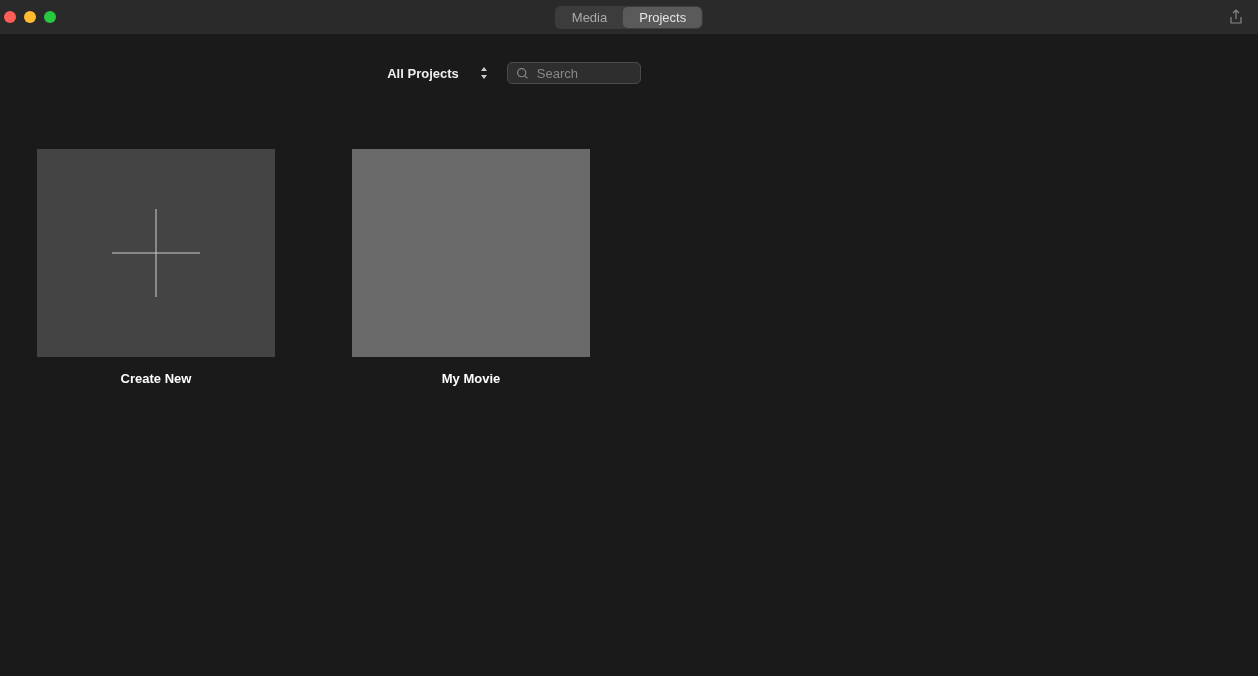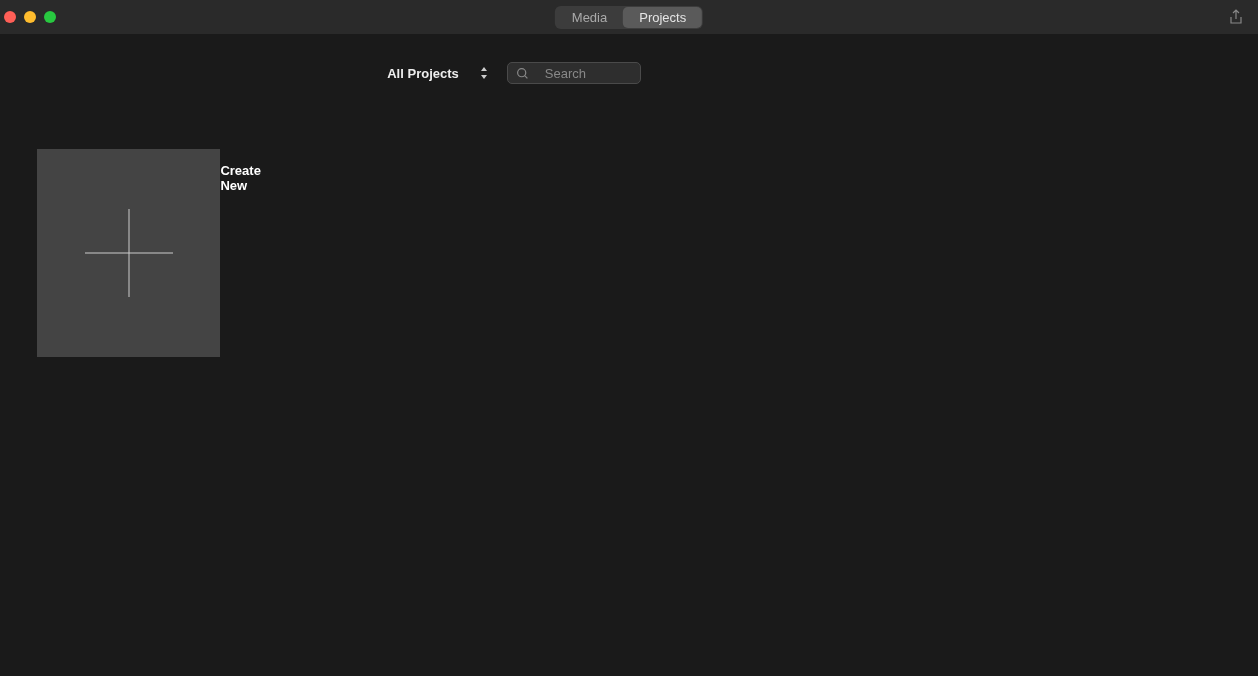--- a/index.html
+++ b/index.html
@@ -127,35 +127,35 @@
       width: 13px;
       height: 13px;
       flex-shrink: 0;
     }
     .search-input {
       background: transparent;
       border: none;
       outline: none;
       color: #ffffff;
       font-size: 13px;
-      margin-left: 16px;
+      margin-left: 8px;
       width: 100%;
     }
     .search-input::placeholder {
       color: #888;
     }
     .projects-grid {
       display: flex;
       gap: 77px;
       padding: 55px 37px;
     }
     .project-item {
       display: flex;
-      flex-direction: row;
-      align-items: flex-start;
+      flex-direction: column;
+      align-items: center;
       width: 238px;
       cursor: pointer;
     }
     .thumb {
       width: 238px;
       height: 208px;
       background: #6a6a6a;
       position: relative;
       overflow: hidden;
     }
@@ -296,15 +296,19 @@
 
     <div class="project-item">
       <div class="thumb create">
         <div class="plus"></div>
       </div>
       <div class="project-label">Create New</div>
     </div>
 
 
 
+    <div class="project-item">
+      <div class="thumb"></div>
+      <div class="project-label">My Movie</div>
+    </div>
 
   </div>
 </div>
 
 </body></html>

